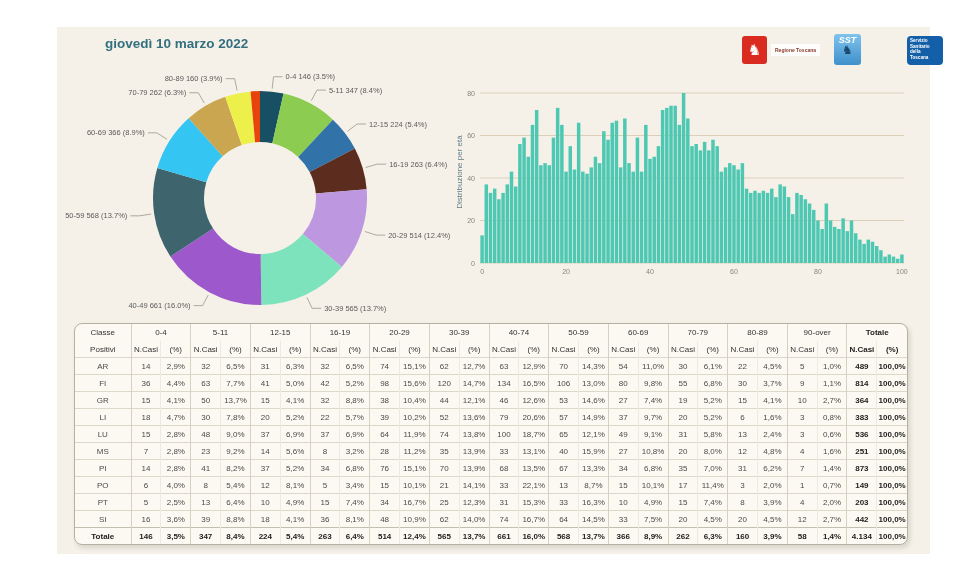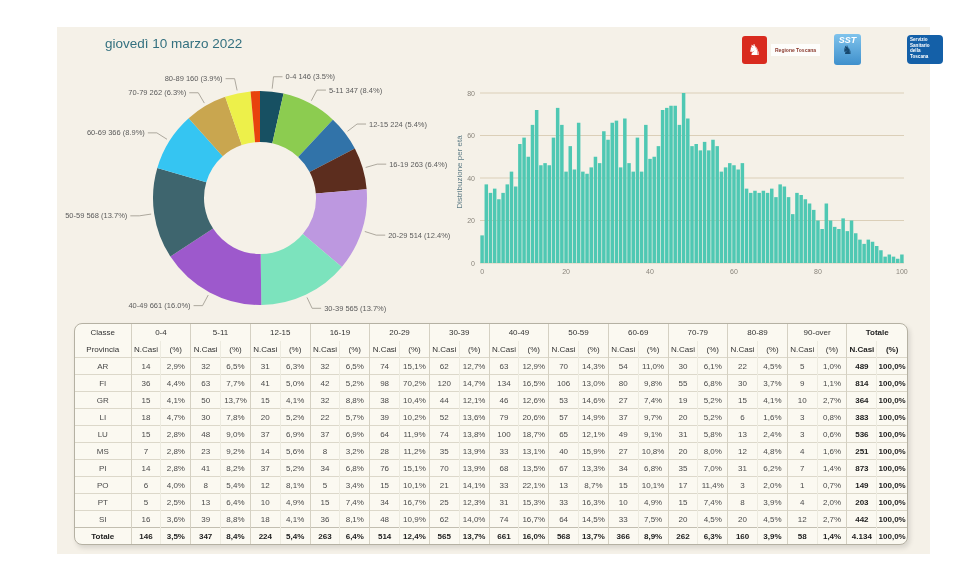--- a/index.html
+++ b/index.html
@@ -1,28 +1,28 @@
 <!DOCTYPE html>
 <html><head>
 <meta charset="utf-8">
 <style>
   html,body{margin:0;padding:0;background:#fff;}
   .canvas{position:relative;width:974px;height:576px;background:#ffffff;
           font-family:"Liberation Sans",sans-serif;overflow:hidden;}
   .panel{position:absolute;left:57px;top:27px;width:873px;height:527px;background:#f5f1e8;}
-  .date{position:absolute;left:105px;top:36px;font-size:13.5px;color:#33707f;}
+  .date{position:absolute;left:105px;top:36px;font-size:13.5px;color:#33707f;font-weight:bold;}
   .title{position:absolute;left:330px;top:34px;width:420px;text-align:center;
          font-size:11px;color:#2d7f93;}
   
   .logo-rt{position:absolute;left:742px;top:36px;display:flex;align-items:center;}
   .rt-box{width:25px;height:28px;background:#d92b1f;border-radius:3px;display:flex;
           align-items:center;justify-content:center;color:#fff;font-size:15px;}
   .rt-chip{margin-left:4px;background:#fdfdfb;padding:3px 4px;font-size:5px;color:#8a3a2e;
            font-weight:bold;white-space:nowrap;}
-  .logo-sst{position:absolute;left:834px;top:34px;display:flex;align-items:center;gap:42px;}
+  .logo-sst{position:absolute;left:834px;top:34px;display:flex;align-items:flex-end;gap:42px;}
   .sst-box{width:27px;height:31px;background:linear-gradient(180deg,#7fc3ec,#3f90cc);
            border-radius:3px;color:#fff;text-align:center;line-height:1;}
   .sst-acr{font-size:9px;font-weight:bold;font-style:italic;display:block;margin-top:2px;}
   .sst-horse{font-size:12px;color:#17486e;display:block;margin-top:-1px;}
   .sst-cap{margin-left:4px;width:30px;height:25px;background:#1460a8;border-radius:4px;
            color:#fff;font-size:4.6px;font-weight:bold;padding:2px 3px;line-height:1.25;}
   
   #donut{position:absolute;left:45px;top:53px;}
   .bar-title{position:absolute;left:455px;top:70px;width:470px;text-align:center;
              font-size:9.5px;color:#2d8596;}
@@ -258,30 +258,30 @@
         </colgroup>
         <thead>
           <tr>
             <th>Classe</th>
             <th colspan="2" class="grp">0-4</th>
             <th colspan="2" class="grp">5-11</th>
             <th colspan="2" class="grp">12-15</th>
             <th colspan="2" class="grp">16-19</th>
             <th colspan="2" class="grp">20-29</th>
             <th colspan="2" class="grp">30-39</th>
-            <th colspan="2" class="grp">40-49</th>
+            <th colspan="2" class="grp">40-74</th>
             <th colspan="2" class="grp">50-59</th>
             <th colspan="2" class="grp">60-69</th>
             <th colspan="2" class="grp">70-79</th>
             <th colspan="2" class="grp">80-89</th>
             <th colspan="2" class="grp">90-over</th>
             <th colspan="2" class="grp b">Totale</th>
           </tr>
           <tr>
-            <th>Provincia</th>
+            <th>Positivi</th>
             <th class="grp">N.Casi</th>
             <th class="pct">(%)</th>
             <th class="grp">N.Casi</th>
             <th class="pct">(%)</th>
             <th class="grp">N.Casi</th>
             <th class="pct">(%)</th>
             <th class="grp">N.Casi</th>
             <th class="pct">(%)</th>
             <th class="grp">N.Casi</th>
             <th class="pct">(%)</th>
@@ -337,21 +337,21 @@
             <td class="">FI</td>
             <td class="grp">36</td>
             <td class="pct">4,4%</td>
             <td class="grp">63</td>
             <td class="pct">7,7%</td>
             <td class="grp">41</td>
             <td class="pct">5,0%</td>
             <td class="grp">42</td>
             <td class="pct">5,2%</td>
             <td class="grp">98</td>
-            <td class="pct">70,2%</td>
+            <td class="pct">15,6%</td>
             <td class="grp">120</td>
             <td class="pct">14,7%</td>
             <td class="grp">134</td>
             <td class="pct">16,5%</td>
             <td class="grp">106</td>
             <td class="pct">13,0%</td>
             <td class="grp">80</td>
             <td class="pct">9,8%</td>
             <td class="grp">55</td>
             <td class="pct">6,8%</td>

